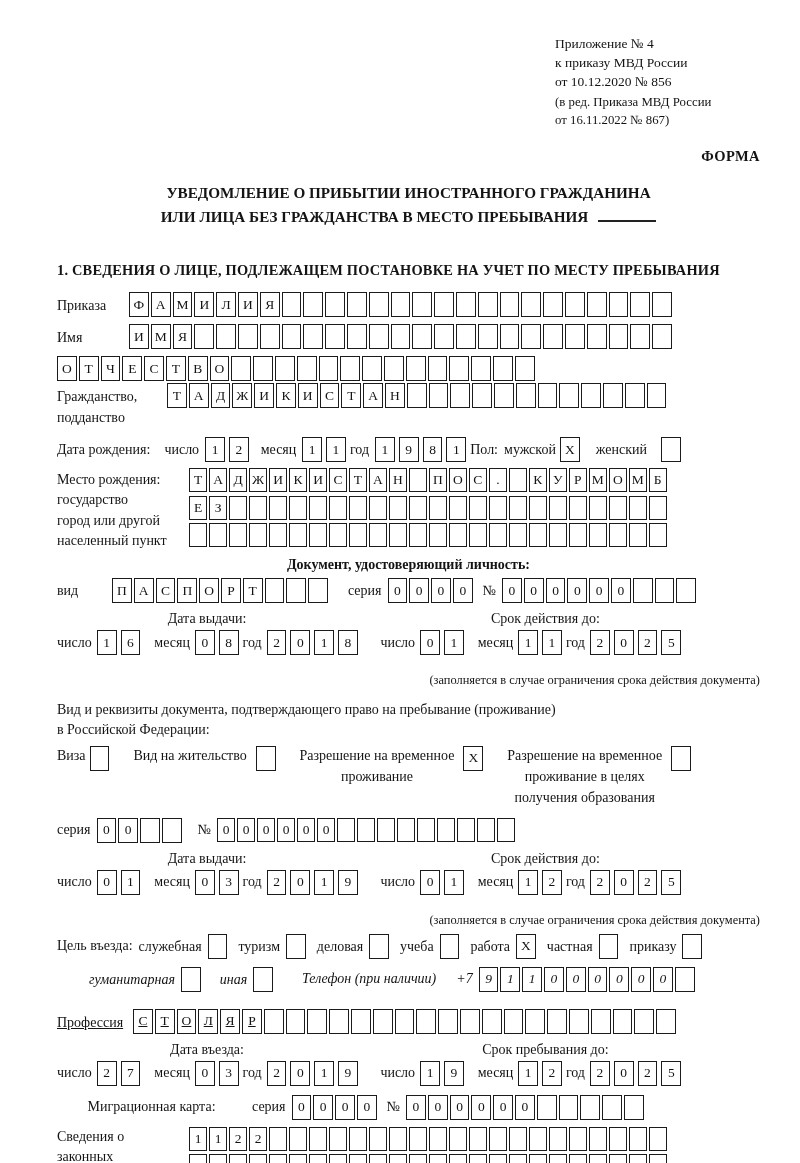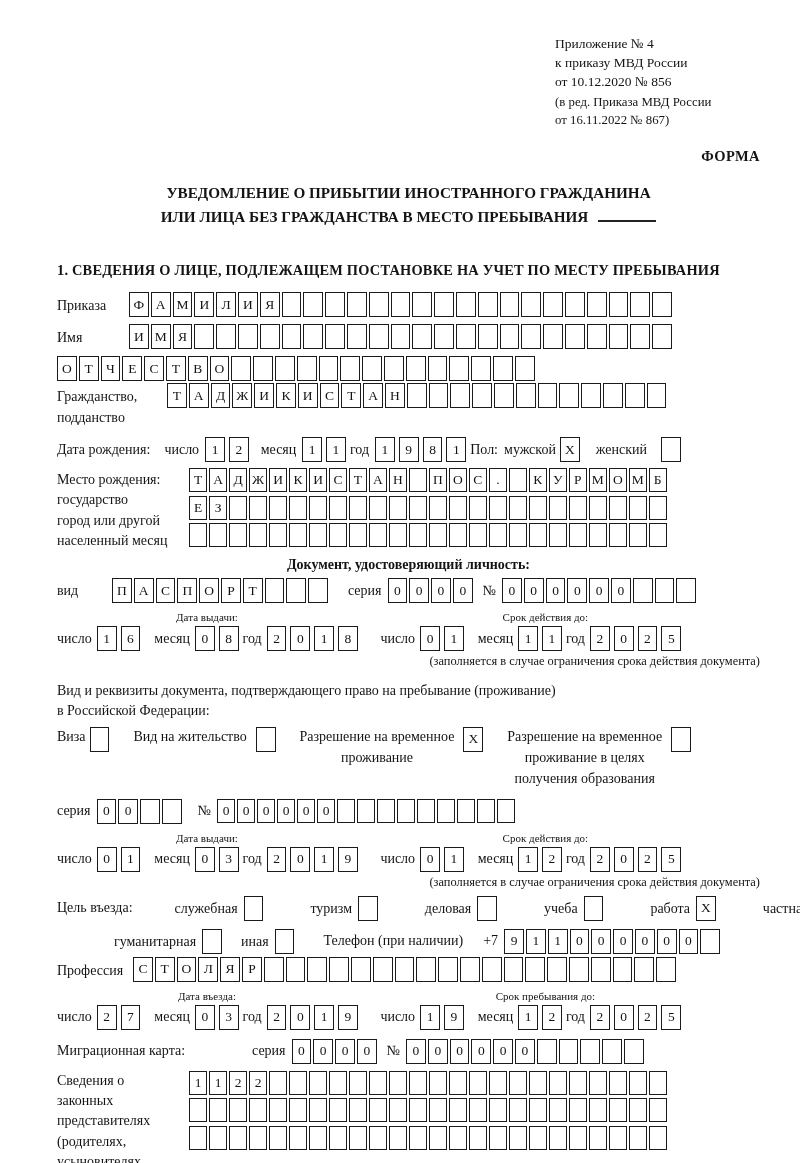--- a/index.html
+++ b/index.html
@@ -36,26 +36,26 @@
   .stack > .cellgrid { margin-bottom:3.5px; }
 
   .inl { display:flex; align-items:center; flex-wrap:nowrap; }
   .lbl { flex:none; padding:0 6px 0 0; }
   .gap8 { margin-left:8px; } .gap14 { margin-left:14px; } .gap18 { margin-left:18px; }
 
   
   .dateblock { margin-top:8px; }
   .drow { display:flex; }
   .dhalf-l { width:46%; } .dhalf-r { width:54%; }
-  .dhead { text-align:center; font-size:11px; width:300px; }
+  .dhead { text-align:center; font-size:14px; width:300px; }
   .dhalf-r .dhead { width:330px; }
   .dcells { display:flex; align-items:center; margin-top:3px; }
   .dcells .lbl { padding-right:5px; }
   .dcells .mlbl { margin-left:10px; }
-  .dnote { font-size:12.4px; text-align:right; margin-top:3px; }
+  .dnote { font-size:12.4px; text-align:right; margin-top:18px; }
 
   
   .opts { display:flex; align-items:flex-start; margin-top:8px; }
   .opt { display:flex; align-items:flex-start; }
   .olabel { white-space:pre-line; text-align:center; line-height:1.5; }
   .opt .cellgrid { margin-left:9px; margin-top:1px; }
 
   
   .pitem { display:flex; align-items:center; margin-right:9px; }
   .pitem .olabel { margin-right:6px; white-space:nowrap; }
@@ -231,21 +231,21 @@
     <span class="lbl gap14">женский</span>
     <div class="cellgrid gap8">
         <span class="cell"></span>
       </div>
   </div>
 
   <div class="frow" style="margin-top:6px;">
     <div class="flabel w132" style="padding-top:2px;">Место рождения:
 государство
 город или другой
-населенный месяц</div>
+населенный пункт</div>
     <div class="stack">
       <div class="cellgrid cg-sm">
           <span class="cell">Т</span>
           <span class="cell">А</span>
           <span class="cell">Д</span>
           <span class="cell">Ж</span>
           <span class="cell">И</span>
           <span class="cell">К</span>
           <span class="cell">И</span>
           <span class="cell">С</span>
@@ -512,21 +512,21 @@
               <span class="cell">0</span>
               <span class="cell">2</span>
               <span class="cell">5</span>
             </div>
         </div>
       </div>
     </div>
     <div class="dnote">(заполняется в случае ограничения срока действия документа)</div>
   </div>
 
-  <div class="frow inl" style="align-items:center; margin-top:6px;gap:36px;">
+  <div class="frow inl" style="align-items:center; margin-top:6px;">
     <span class="lbl">Цель въезда:</span>
     <span class="pitem">
         <span class="olabel">служебная</span>
         <div class="cellgrid">
           <span class="cell"></span>
         </div>
       </span>
     <span class="pitem">
         <span class="olabel">туризм</span>
         <div class="cellgrid">
@@ -558,21 +558,21 @@
         </div>
       </span>
     <span class="pitem" style="margin-right:0;">
         <span class="olabel">приказу</span>
         <div class="cellgrid">
           <span class="cell"></span>
         </div>
       </span>
   </div>
 
-  <div class="frow inl" style="align-items:center; margin-top:8px; margin-left:57px;">
+  <div class="frow inl" style="align-items:center; margin-top:8px; margin-left:32px;font-style:italic;">
     <span class="pitem">
         <span class="olabel">гуманитарная</span>
         <div class="cellgrid">
           <span class="cell"></span>
         </div>
       </span>
     <span class="pitem" style="margin-left:8px;">
         <span class="olabel">иная</span>
         <div class="cellgrid">
           <span class="cell"></span>
@@ -587,21 +587,21 @@
         <span class="cell">0</span>
         <span class="cell">0</span>
         <span class="cell">0</span>
         <span class="cell">0</span>
         <span class="cell">0</span>
         <span class="cell">0</span>
         <span class="cell"></span>
       </div>
   </div>
 
-  <div class="frow" style="margin-top:3px;">
+  <div class="frow" style="margin-top:17px;text-decoration:underline;">
     <div class="flabel w76">Профессия</div>
     <div class="cellgrid">
         <span class="cell">С</span>
         <span class="cell">Т</span>
         <span class="cell">О</span>
         <span class="cell">Л</span>
         <span class="cell">Я</span>
         <span class="cell">Р</span>
         <span class="cell"></span>
         <span class="cell"></span>
@@ -668,21 +668,21 @@
               <span class="cell">0</span>
               <span class="cell">2</span>
               <span class="cell">5</span>
             </div>
         </div>
       </div>
     </div>
   </div>
 
   <div class="frow inl" style="align-items:center; margin-top:9px;">
-    <span class="lbl w195" style="flex:none;">Миграционная карта:</span>
+    <span class="lbl w195" style="flex:none;text-align:center;">Миграционная карта:</span>
     <span class="lbl">серия</span>
     <div class="cellgrid">
         <span class="cell">0</span>
         <span class="cell">0</span>
         <span class="cell">0</span>
         <span class="cell">0</span>
       </div>
     <span class="lbl gap8">№</span>
     <div class="cellgrid">
         <span class="cell">0</span>

